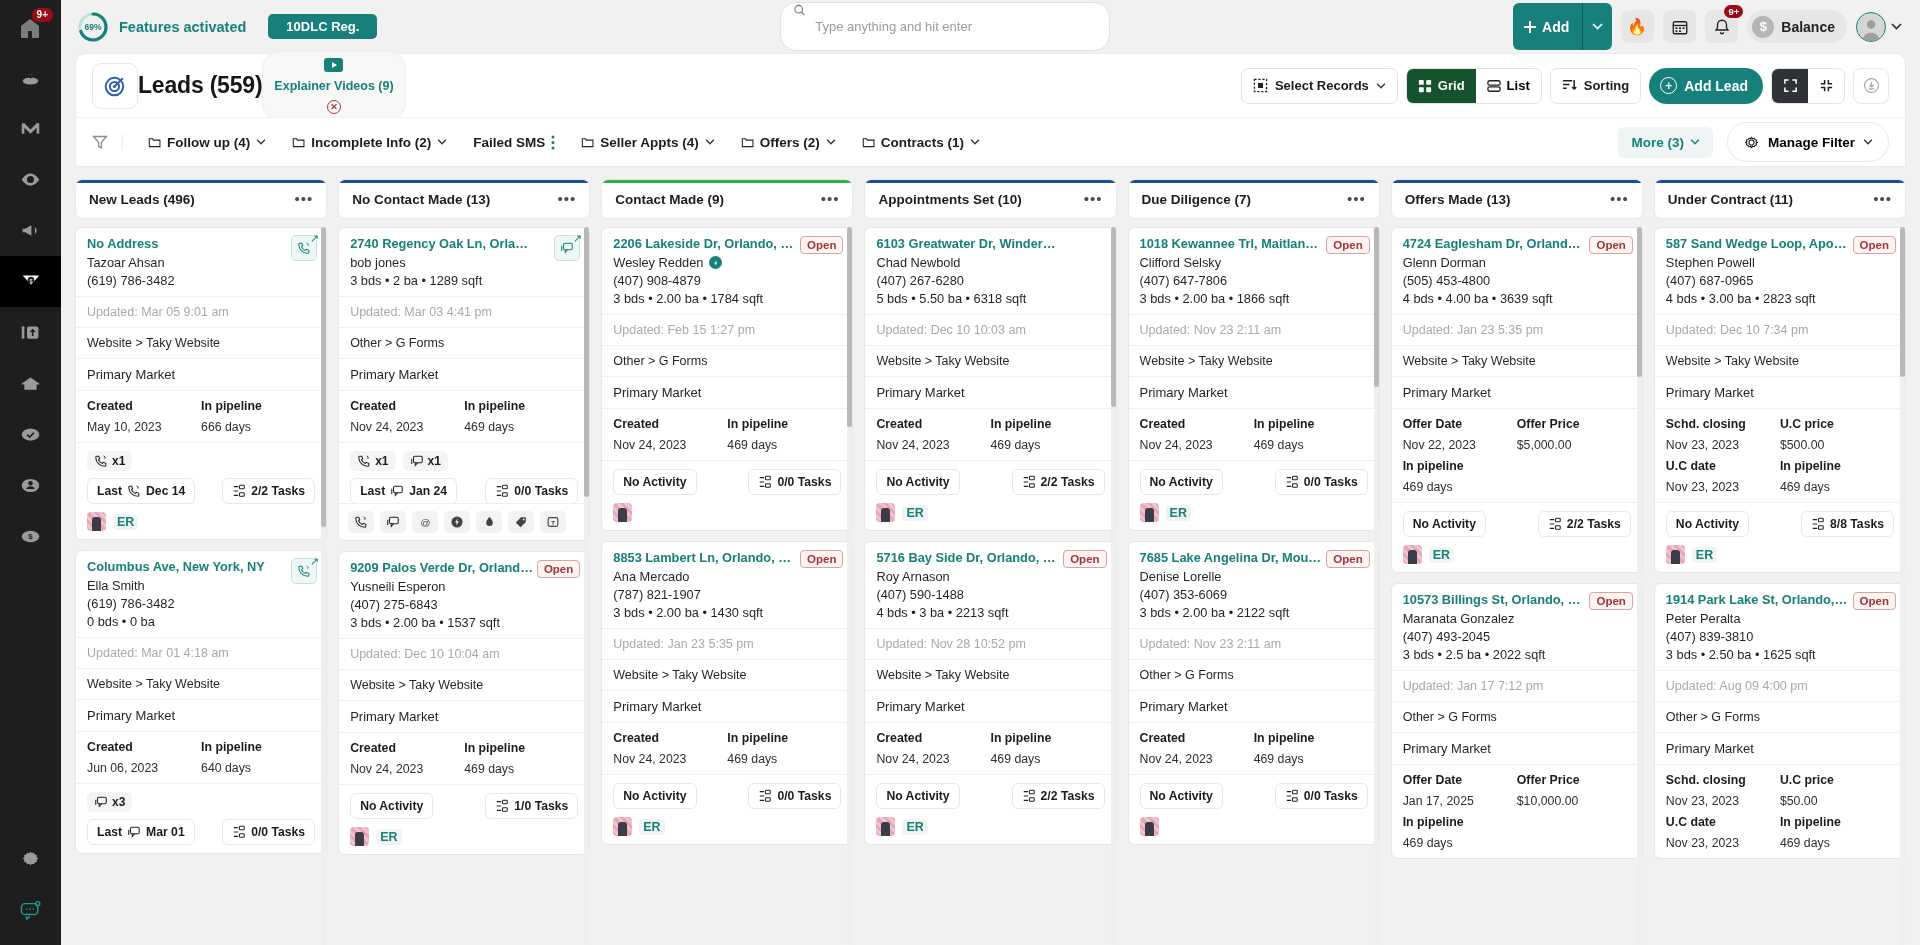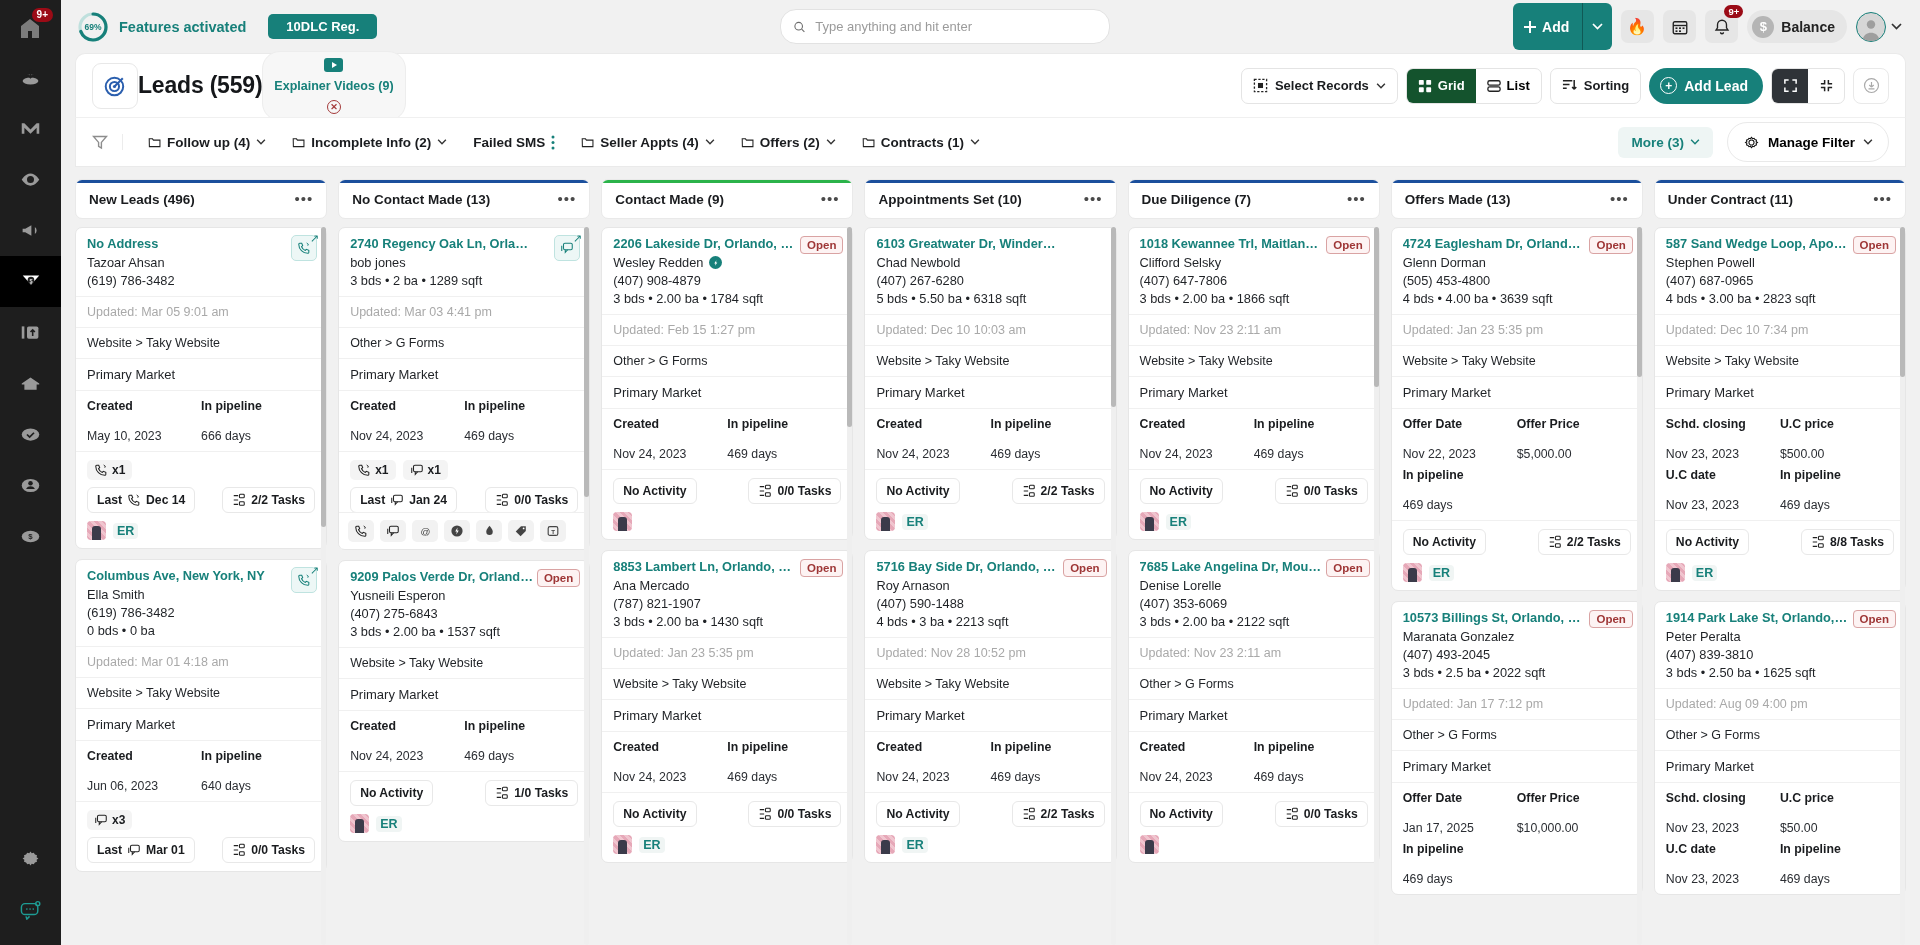--- a/index.html
+++ b/index.html
@@ -53,22 +53,22 @@
     position: absolute; inset: 0; display: flex; align-items: center; justify-content: center;
     font-size: 8.5px; font-weight: bold; color: #17807a;
   }
   .feat-label { color: #17807a; font-size: 14.5px; font-weight: bold; }
   .dlc {
     background: #17807a; color: #fff; font-size: 13px; font-weight: bold;
     padding: 5px 18px; border-radius: 5px; margin-left: 10px;
   }
   .search-wrap { flex: 1 1 auto; display: flex; justify-content: center; }
   .search {
-    width: 330px; height: 35px; background: #fff; border: 1px solid #e2e2e2;
-    border-radius: 16px; display: flex; align-items: center; padding: 0 12px; gap: 9px;
+    width: 330px; height: 49px; background: #fff; border: 1px solid #e2e2e2;
+    border-radius: 16px; display: flex; padding: 0 12px; gap: 9px;
   }
   .search input {
     border: 0; outline: 0; font-size: 13px; color: #333; width: 100%;
     font-family: "Liberation Sans", sans-serif; background: transparent;
   }
   .search input::placeholder { color: #9b9b9b; }
   .top-right { display: flex; align-items: center; gap: 9px; }
   .btn-add {
     background: #17807a; color: #fff; border-radius: 6px; height: 47px;
     display: flex; align-items: center; overflow: hidden;
@@ -164,21 +164,21 @@
   .c-addr { font-size: 12.8px; font-weight: bold; color:#17807a; white-space:nowrap; overflow:hidden; text-overflow:ellipsis; padding-right: 44px; line-height:16px;}
   .c-name { font-size: 12.8px; color:#1f2226; margin-top:3px; display:flex; align-items:center; gap:6px;}
   .c-phone { font-size: 12.8px; color:#1f2226; margin-top:3px; }
   .c-specs { font-size: 12.8px; color:#1f2226; margin-top:3px; }
   .c-upd { font-size: 12.5px; color:#a9a9a9; }
   .c-src { font-size: 12.5px; color:#1f2226; }
   .c-mkt { font-size: 13px; color:#1f2226; }
   .kv { display:flex; }
   .kv > div { flex:1 1 50%; }
   .kv .k { font-size:12.3px; font-weight:bold; color:#1a1c1f;}
-  .kv .v { font-size:12.3px; color:#2b2e33; margin-top:16px;}
+  .kv .v { font-size:12.3px; color:#2b2e33; margin-top:7px;}
   .kv2 { margin-top:7px; }
   .c-top-right { position:absolute; top:7px; right:9px; }
   .badge-open {
     border:1px solid #d9a3a3; color:#9e3636; background:#fdf3f3; border-radius:4px;
     font-size:11.5px; font-weight:bold; padding: 2px 6px;
   }
   .open-sq {
     width:26px;height:26px;border:1px solid #bfe3e0;background:#edf7f6;border-radius:5px;
     display:flex;align-items:center;justify-content:center; position:relative;
   }
@@ -775,20 +775,23 @@
             </div>
             <div class="card">
               <div class="c-sec">
                 <div class="c-top-right"><span class="badge-open">Open</span></div>
                 <div class="c-addr">9209 Palos Verde Dr, Orlando, …</div>
                 <div class="c-name">Yusneili Esperon</div>
                 <div class="c-phone">(407) 275-6843</div>
                 <div class="c-specs">3 bds • 2.00 ba • 1537 sqft</div>
               </div>
               <div class="c-sec">
+                <div class="c-upd">Updated: Dec 10 10:04 am</div>
+              </div>
+              <div class="c-sec">
                 <div class="c-src">Website &gt; Taky Website</div>
               </div>
               <div class="c-sec">
                 <div class="c-mkt">Primary Market</div>
               </div>
               <div class="c-sec">
                 <div class="kv">
                   <div>
                     <div class="k">Created</div>
                     <div class="v">Nov 24, 2023</div>

